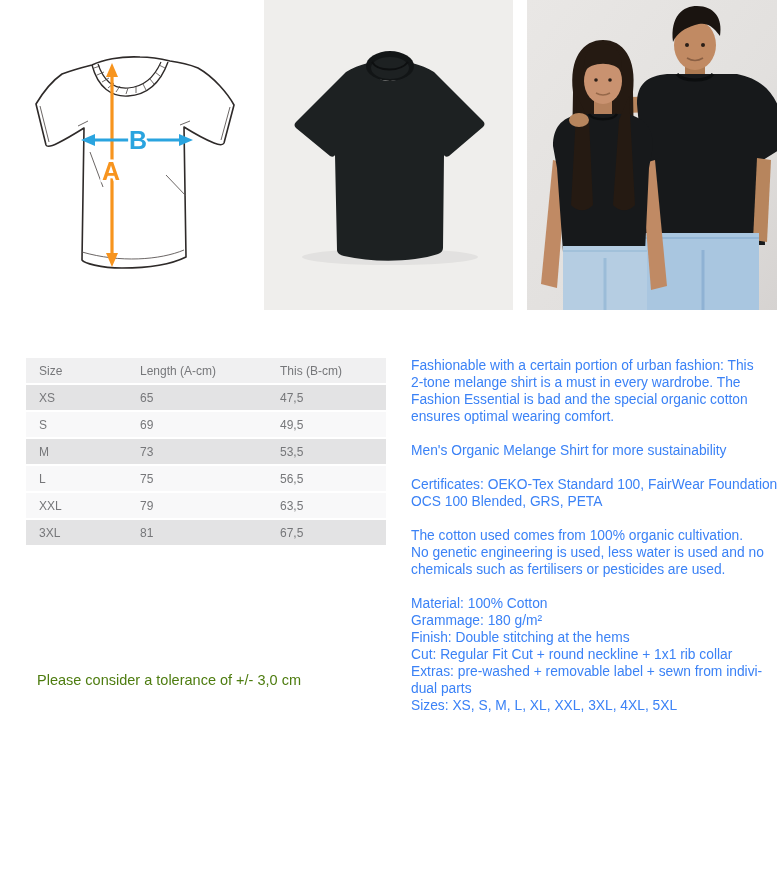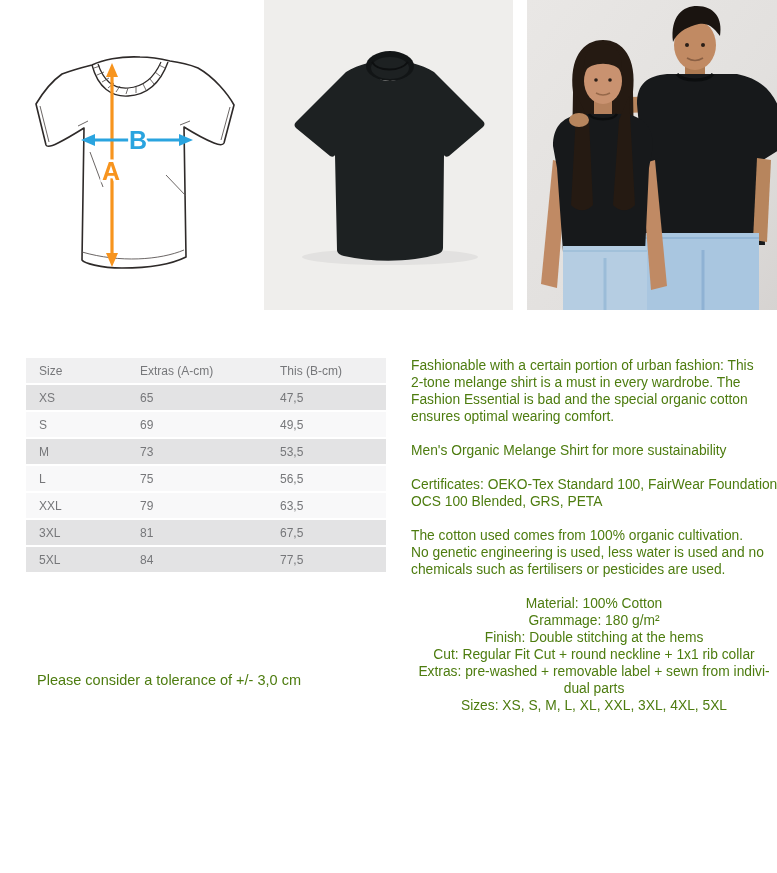--- a/index.html
+++ b/index.html
@@ -44,24 +44,24 @@
   tr.row-even td { background:#f8f8f9; }
 
   #tolerance-note {
     position:absolute; left:37px; top:648px;
     font-size:14.5px; color:#4d7c0f;margin-top:24px;
   }
 
   
   #description {
     position:absolute; left:411px; top:357px; width:366px;
-    font-size:13.8px; line-height:17px; color:#4d7c0f;
+    font-size:13.8px; line-height:17px; color:#3b82f6;
   }
   .desc-para { white-space:pre; margin-bottom:17px; }
-  .desc-para:last-child { margin-bottom:0;text-align:center; }
+  .desc-para:last-child { margin-bottom:0; }
 </style>
 </head>
 <body>
 
 <div id="stage">
 
   <div class="tile" id="tile-diagram">
     <svg width="255" height="310" viewBox="0 0 255 310">
 
       <path d="M92,65 C80,68 70,71 62,74 C52,81 42,94 36,104 L46,145
@@ -195,21 +195,21 @@
   <div id="size-section">
     <table id="size-table">
       <colgroup>
           <col style="width:114px">
           <col style="width:140px">
           <col>
         </colgroup>
       <thead>
         <tr>
           <th>Size</th>
-          <th>Extras (A-cm)</th>
+          <th>Length (A-cm)</th>
           <th>This (B-cm)</th>
         </tr>
       </thead>
       <tbody>
           <tr class="row-odd">
       <td>XS</td>
       <td>65</td>
       <td>47,5</td>
     </tr>
           <tr class="row-even">
@@ -229,25 +229,20 @@
     </tr>
           <tr class="row-even">
       <td>XXL</td>
       <td>79</td>
       <td>63,5</td>
     </tr>
           <tr class="row-odd">
       <td>3XL</td>
       <td>81</td>
       <td>67,5</td>
-    </tr>
-          <tr class="row-odd">
-      <td>5XL</td>
-      <td>84</td>
-      <td>77,5</td>
     </tr>
         </tbody>
     </table>
   </div>
 
   <div id="tolerance-note">Please consider a tolerance of +/- 3,0 cm</div>
 
   <div id="description">
       <p class="desc-para">Fashionable with a certain portion of urban fashion: This
 2-tone melange shirt is a must in every wardrobe. The

